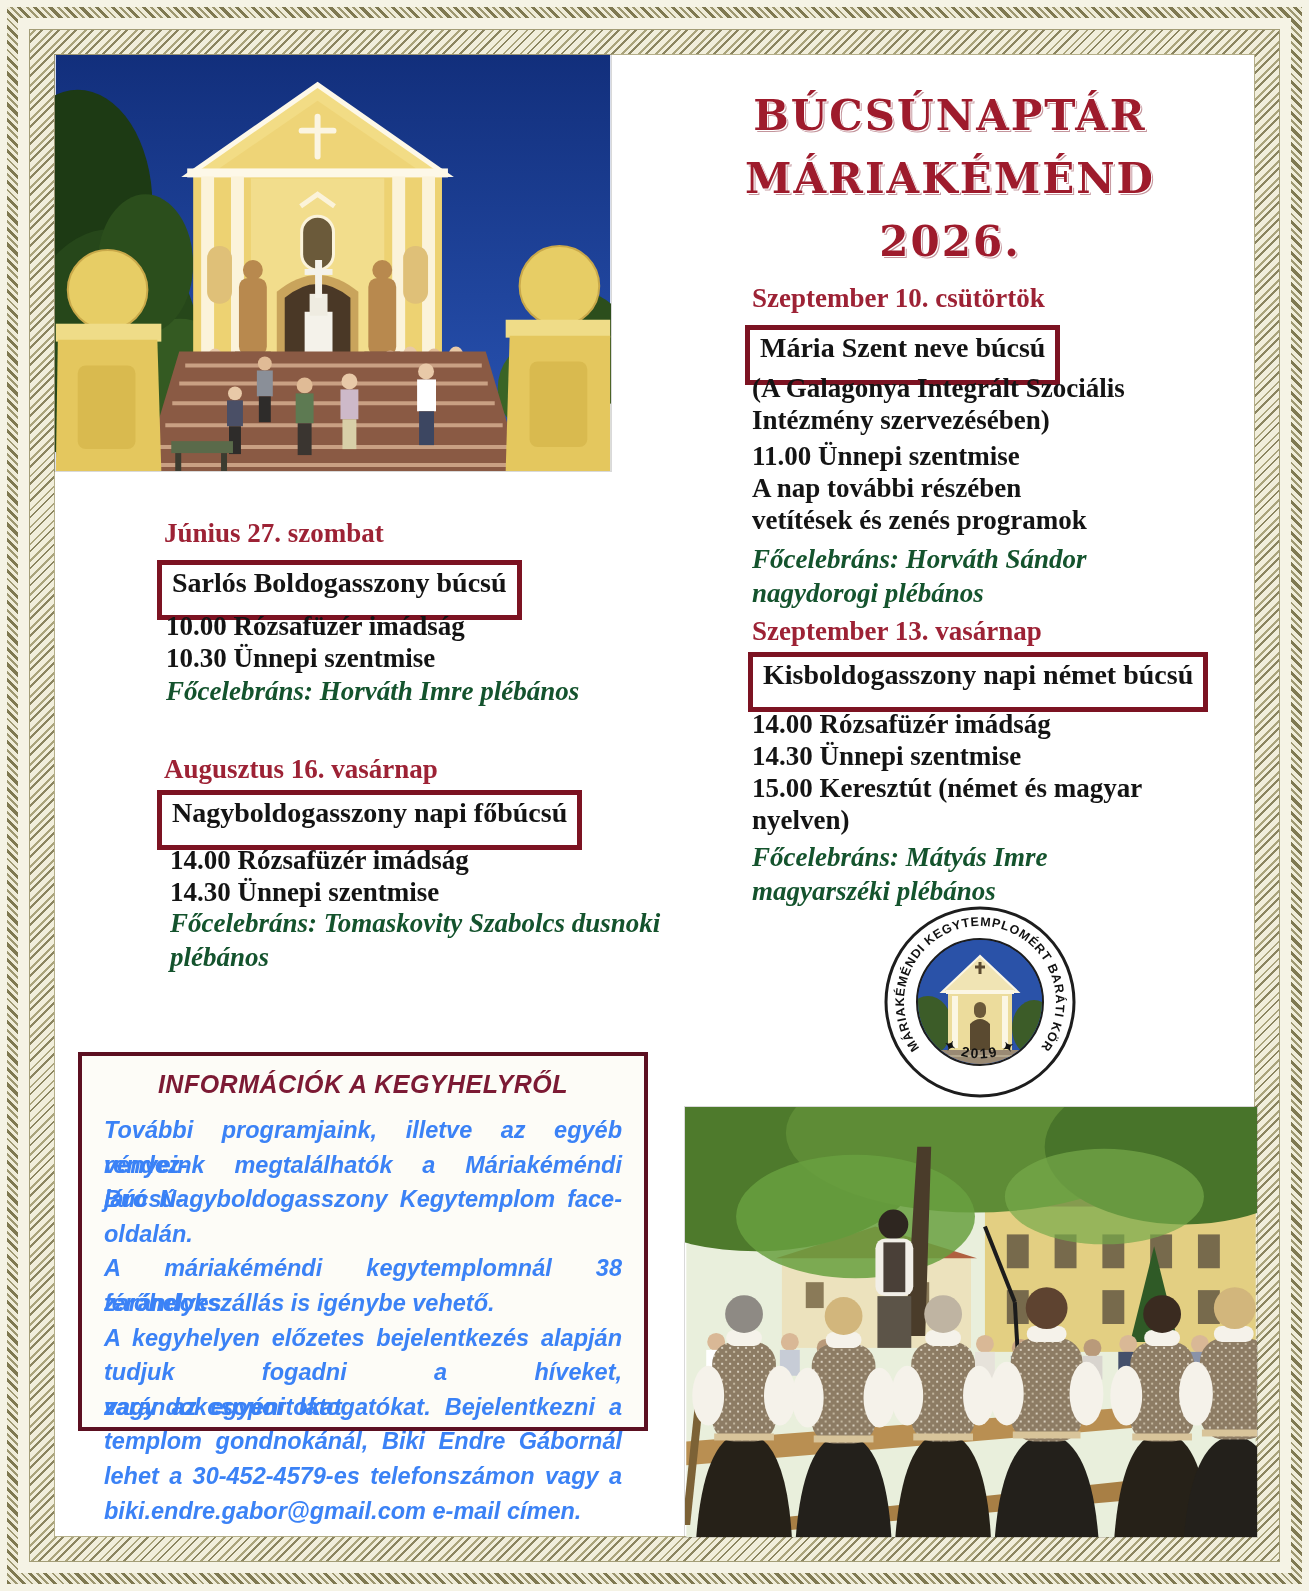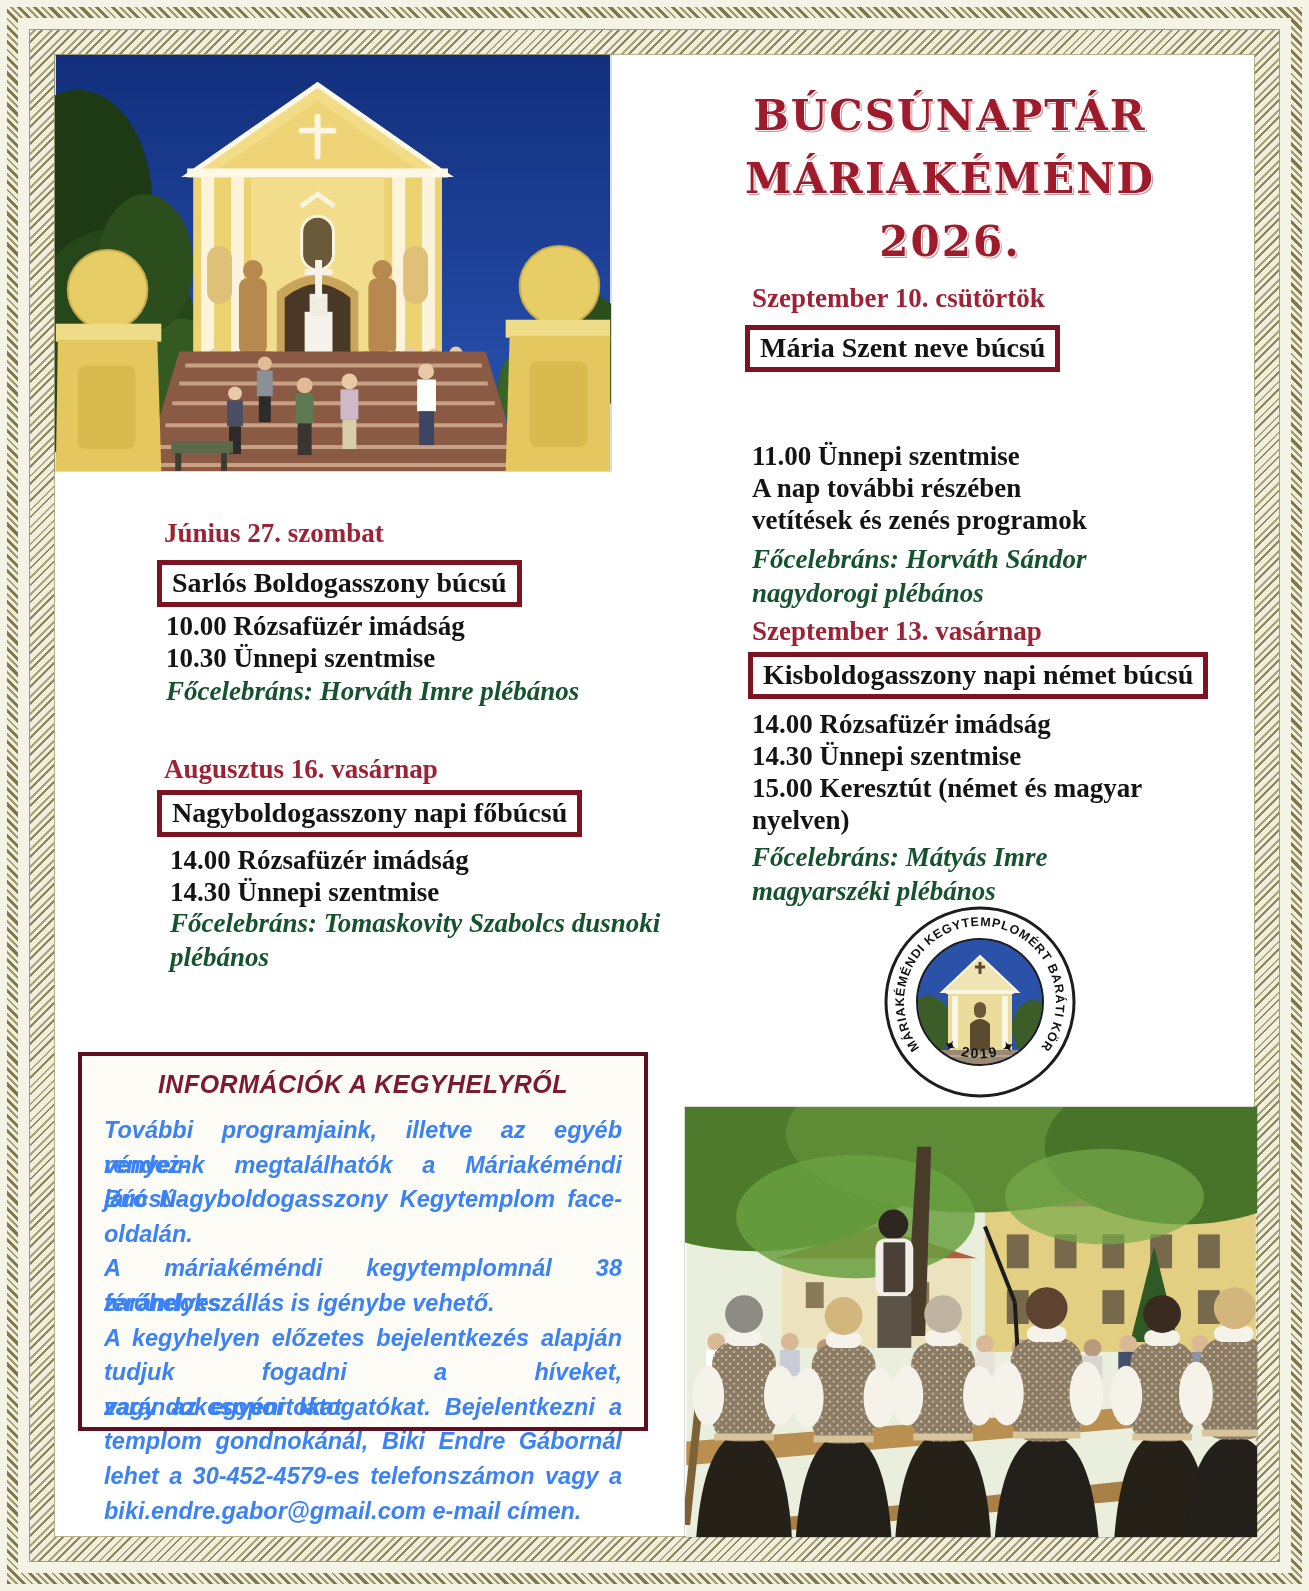--- a/index.html
+++ b/index.html
@@ -31,21 +31,21 @@
     left:640px;top:84px;width:620px;text-align:center;
     font-family:"DejaVu Serif", serif;font-weight:bold;
     font-size:42px;line-height:63px;letter-spacing:2px;color:#9e1b2c;
     text-shadow:1px 1px 0 #fff,2px 2px 0 rgba(125,20,35,.45);
   }
   .h-date{
     font-size:27px;font-weight:bold;color:#9d2235;
     font-family:"Liberation Serif", serif;
   }
   .boxed{
-    display:inline-block;border:5px solid #7c1322;padding:2px 10px 3px 10px;
+    display:inline-block;border:5px solid #7c1322;padding:2px 10px 16px 10px;
     font-size:28px;font-weight:bold;color:#141414;background:#fff;
     font-family:"Liberation Serif", serif;white-space:nowrap;
   }
   .sched{font-size:27px;font-weight:bold;color:#141414;line-height:32px;}
   .org{font-size:27px;font-weight:bold;color:#141414;line-height:32px;}
   .cel{font-size:27px;font-weight:bold;font-style:italic;color:#14532d;line-height:34px;}
 
   
   .info-box{
     left:78px;top:1052px;width:570px;height:379px;box-sizing:border-box;
@@ -197,20 +197,22 @@
   </div>
 
   <div class="abs poster-title lines">BÚCSÚNAPTÁR
 MÁRIAKÉMÉND
 2026.</div>
 
   <div class="abs h-date" style="left:752px;top:283px;">Szeptember 10. csütörtök</div>
   <div class="abs" style="left:745px;top:325px;">
     <span class="boxed">Mária Szent neve búcsú</span>
   </div>
+  <div class="abs org lines" style="left:752px;top:372px;">(A Galagonya Integrált Szociális
+Intézmény szervezésében)</div>
   <div class="abs sched lines" style="left:752px;top:440px;">11.00 Ünnepi szentmise
 A nap további részében
 vetítések és zenés programok</div>
   <div class="abs cel lines" style="left:752px;top:542px;">Főcelebráns: Horváth Sándor
 nagydorogi plébános</div>
 
   <div class="abs h-date" style="left:752px;top:616px;">Szeptember 13. vasárnap</div>
   <div class="abs" style="left:748px;top:652px;">
     <span class="boxed">Kisboldogasszony napi német búcsú</span>
   </div>

